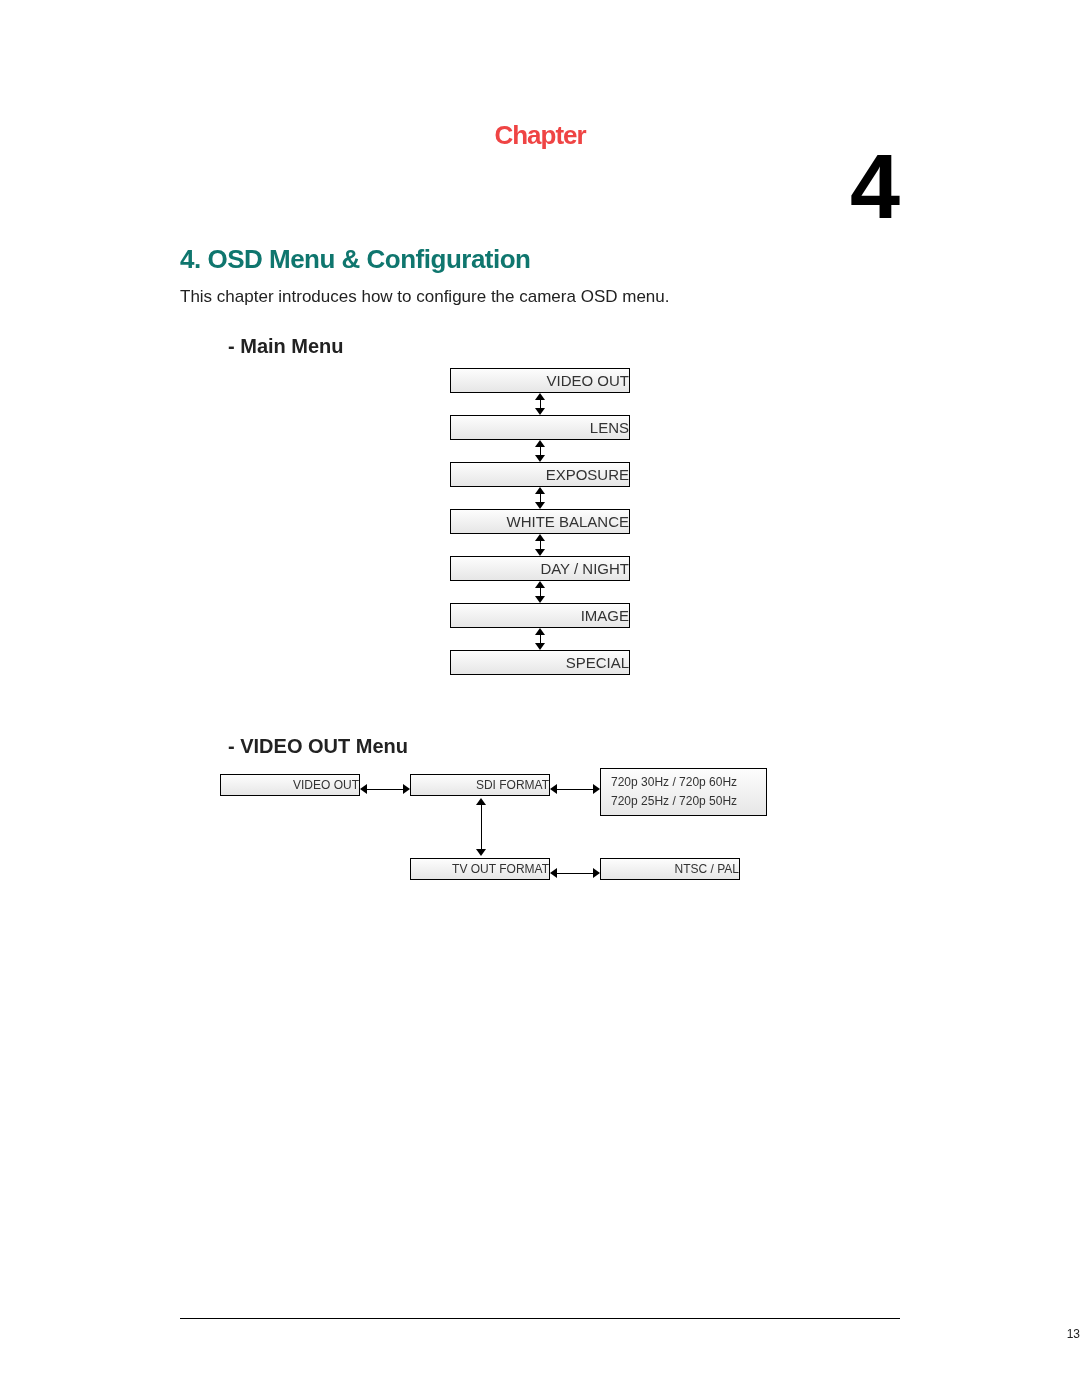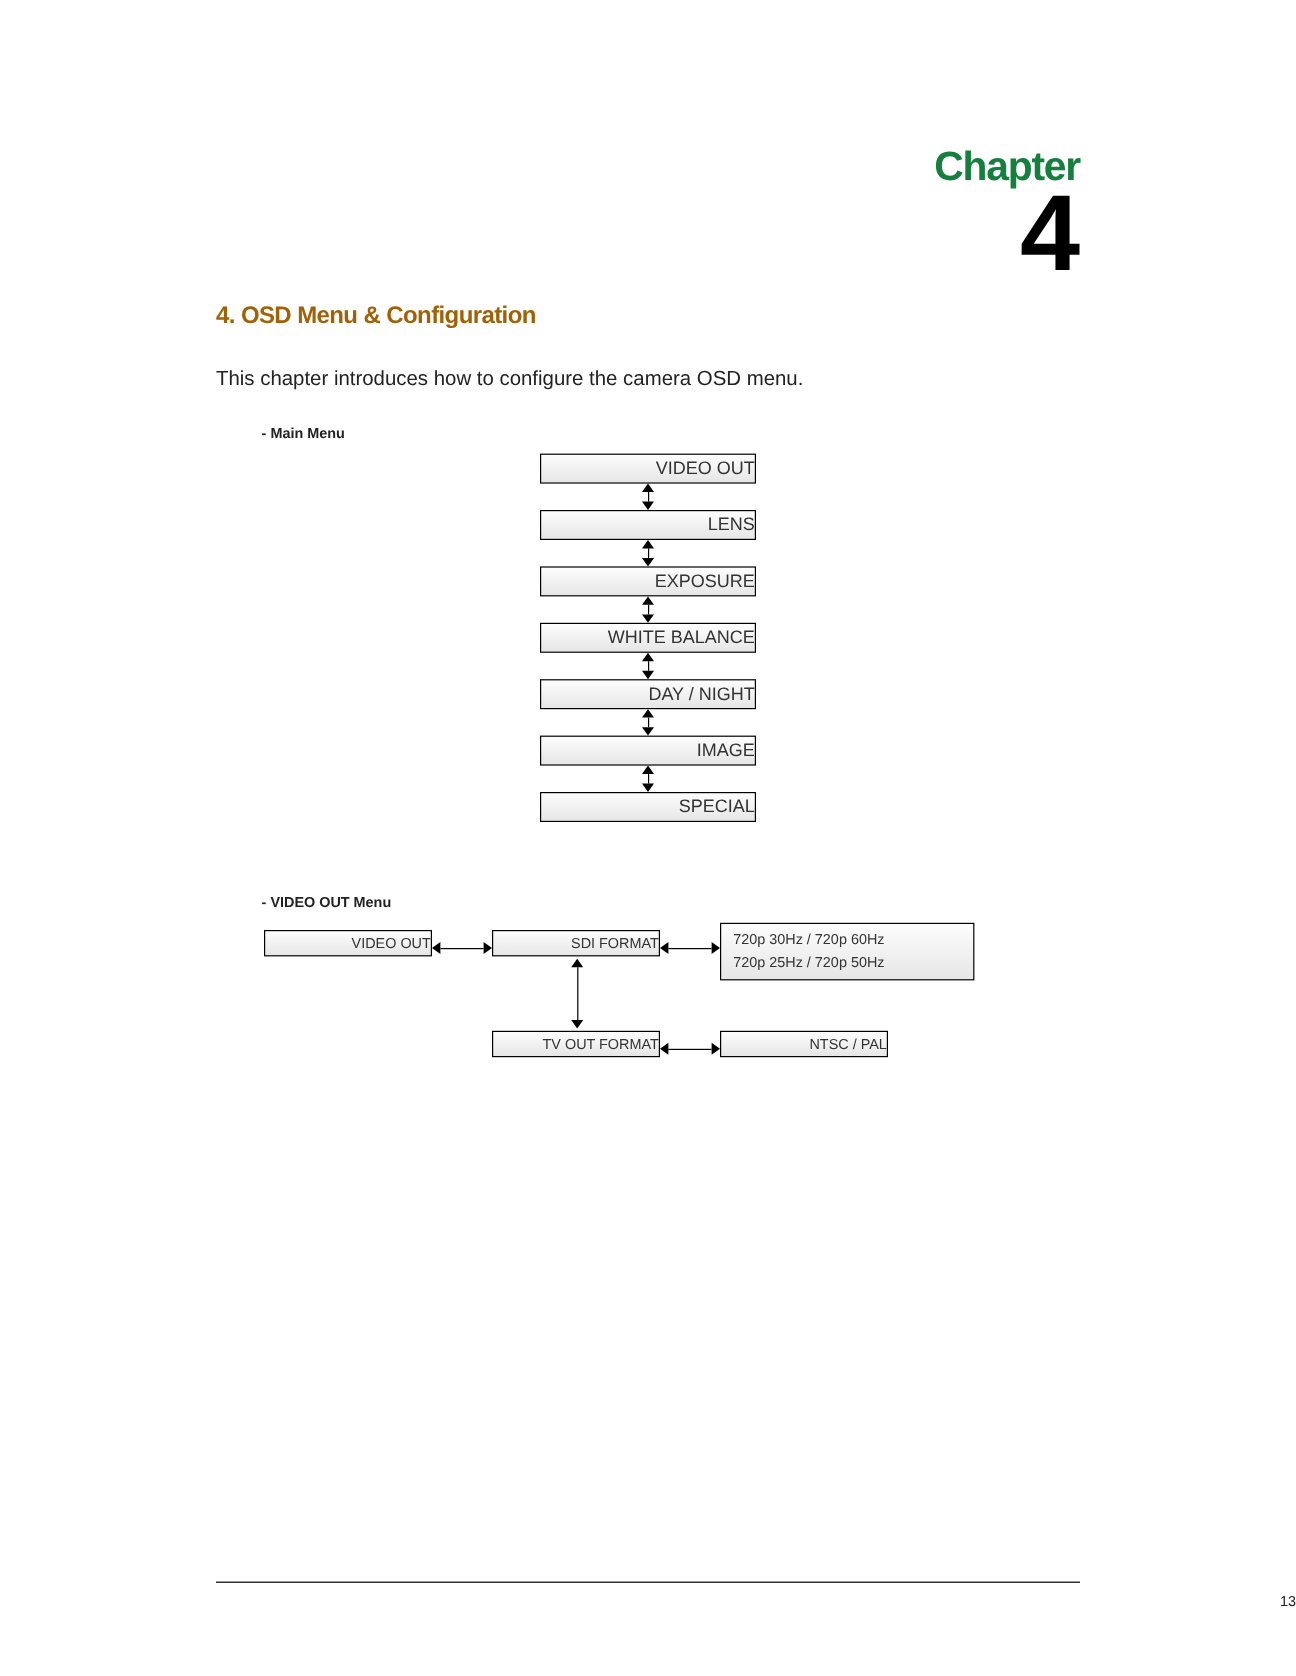--- a/index.html
+++ b/index.html
@@ -8,60 +8,60 @@
     height: 1397px;
     background: #fff;
     font-family: Arial, Helvetica, sans-serif;
     color: #222;
     position: relative;
   }
   .page {
     padding: 120px 180px 0 180px;
   }
   .chapter-label {
-    text-align: right;
+    text-align: center;
     font-family: "Arial Black", Arial, sans-serif;
     font-weight: 900;
-    font-size: 34px;
+    font-size: 26px;
     letter-spacing: -1px;
-    color: #15803d;
+    color: #ef4444;
   }
   .chapter-num {
     text-align: right;
     font-family: "Arial Black", Arial, sans-serif;
     font-weight: 900;
     font-size: 90px;
     line-height: 0.9;
     color: #000;
     margin-top: -4px;
     margin-bottom: 16px;
   }
   .h1 {
     font-family: "Arial Black", Arial, sans-serif;
     font-weight: 900;
-    font-size: 20px;
-    color: #a16207;
+    font-size: 26px;
+    color: #0f766e;
     letter-spacing: -0.5px;
-    margin-bottom: 31px;
+    margin-bottom: 12px;
   }
   .intro {
     font-size: 17px;
     color: #222;
     margin-bottom: 28px;
   }
   .section-title {
     font-size: 16px;
     font-weight: 700;
     margin-left: 46px;
     margin-bottom: 14px;
   }
   .subsection-title {
-    font-size: 12px;
+    font-size: 20px;
     font-weight: 700;
-    margin-left: 38px;
+    margin-left: 48px;
     margin-bottom: 10px;
   }
 
   
   .vflow {
     display: flex;
     flex-direction: column;
     align-items: center;
     width: 100%;
     margin-bottom: 60px;
@@ -69,21 +69,21 @@
   .node {
     border: 1px solid #000;
     background: linear-gradient(#fdfdfd, #e6e6e6);
     font-size: 15px;
     color: #333;
     text-align: right;
     padding: 3px 0;
     width: 180px;
   }
   .node.small { font-size: 12px; width: 140px; }
-  .node.wide { width: 212px; font-size: 12px; text-align: left; padding: 4px 10px; line-height: 1.6; }
+  .node.wide { width: 167px; font-size: 12px; text-align: left; padding: 4px 10px; line-height: 1.6; }
   .vconn {
     display: flex;
     flex-direction: column;
     align-items: center;
     height: 22px;
     justify-content: space-between;
   }
   .vconn .arrow-up, .vconn .arrow-down {
     width: 0; height: 0;
     border-left: 5px solid transparent;

